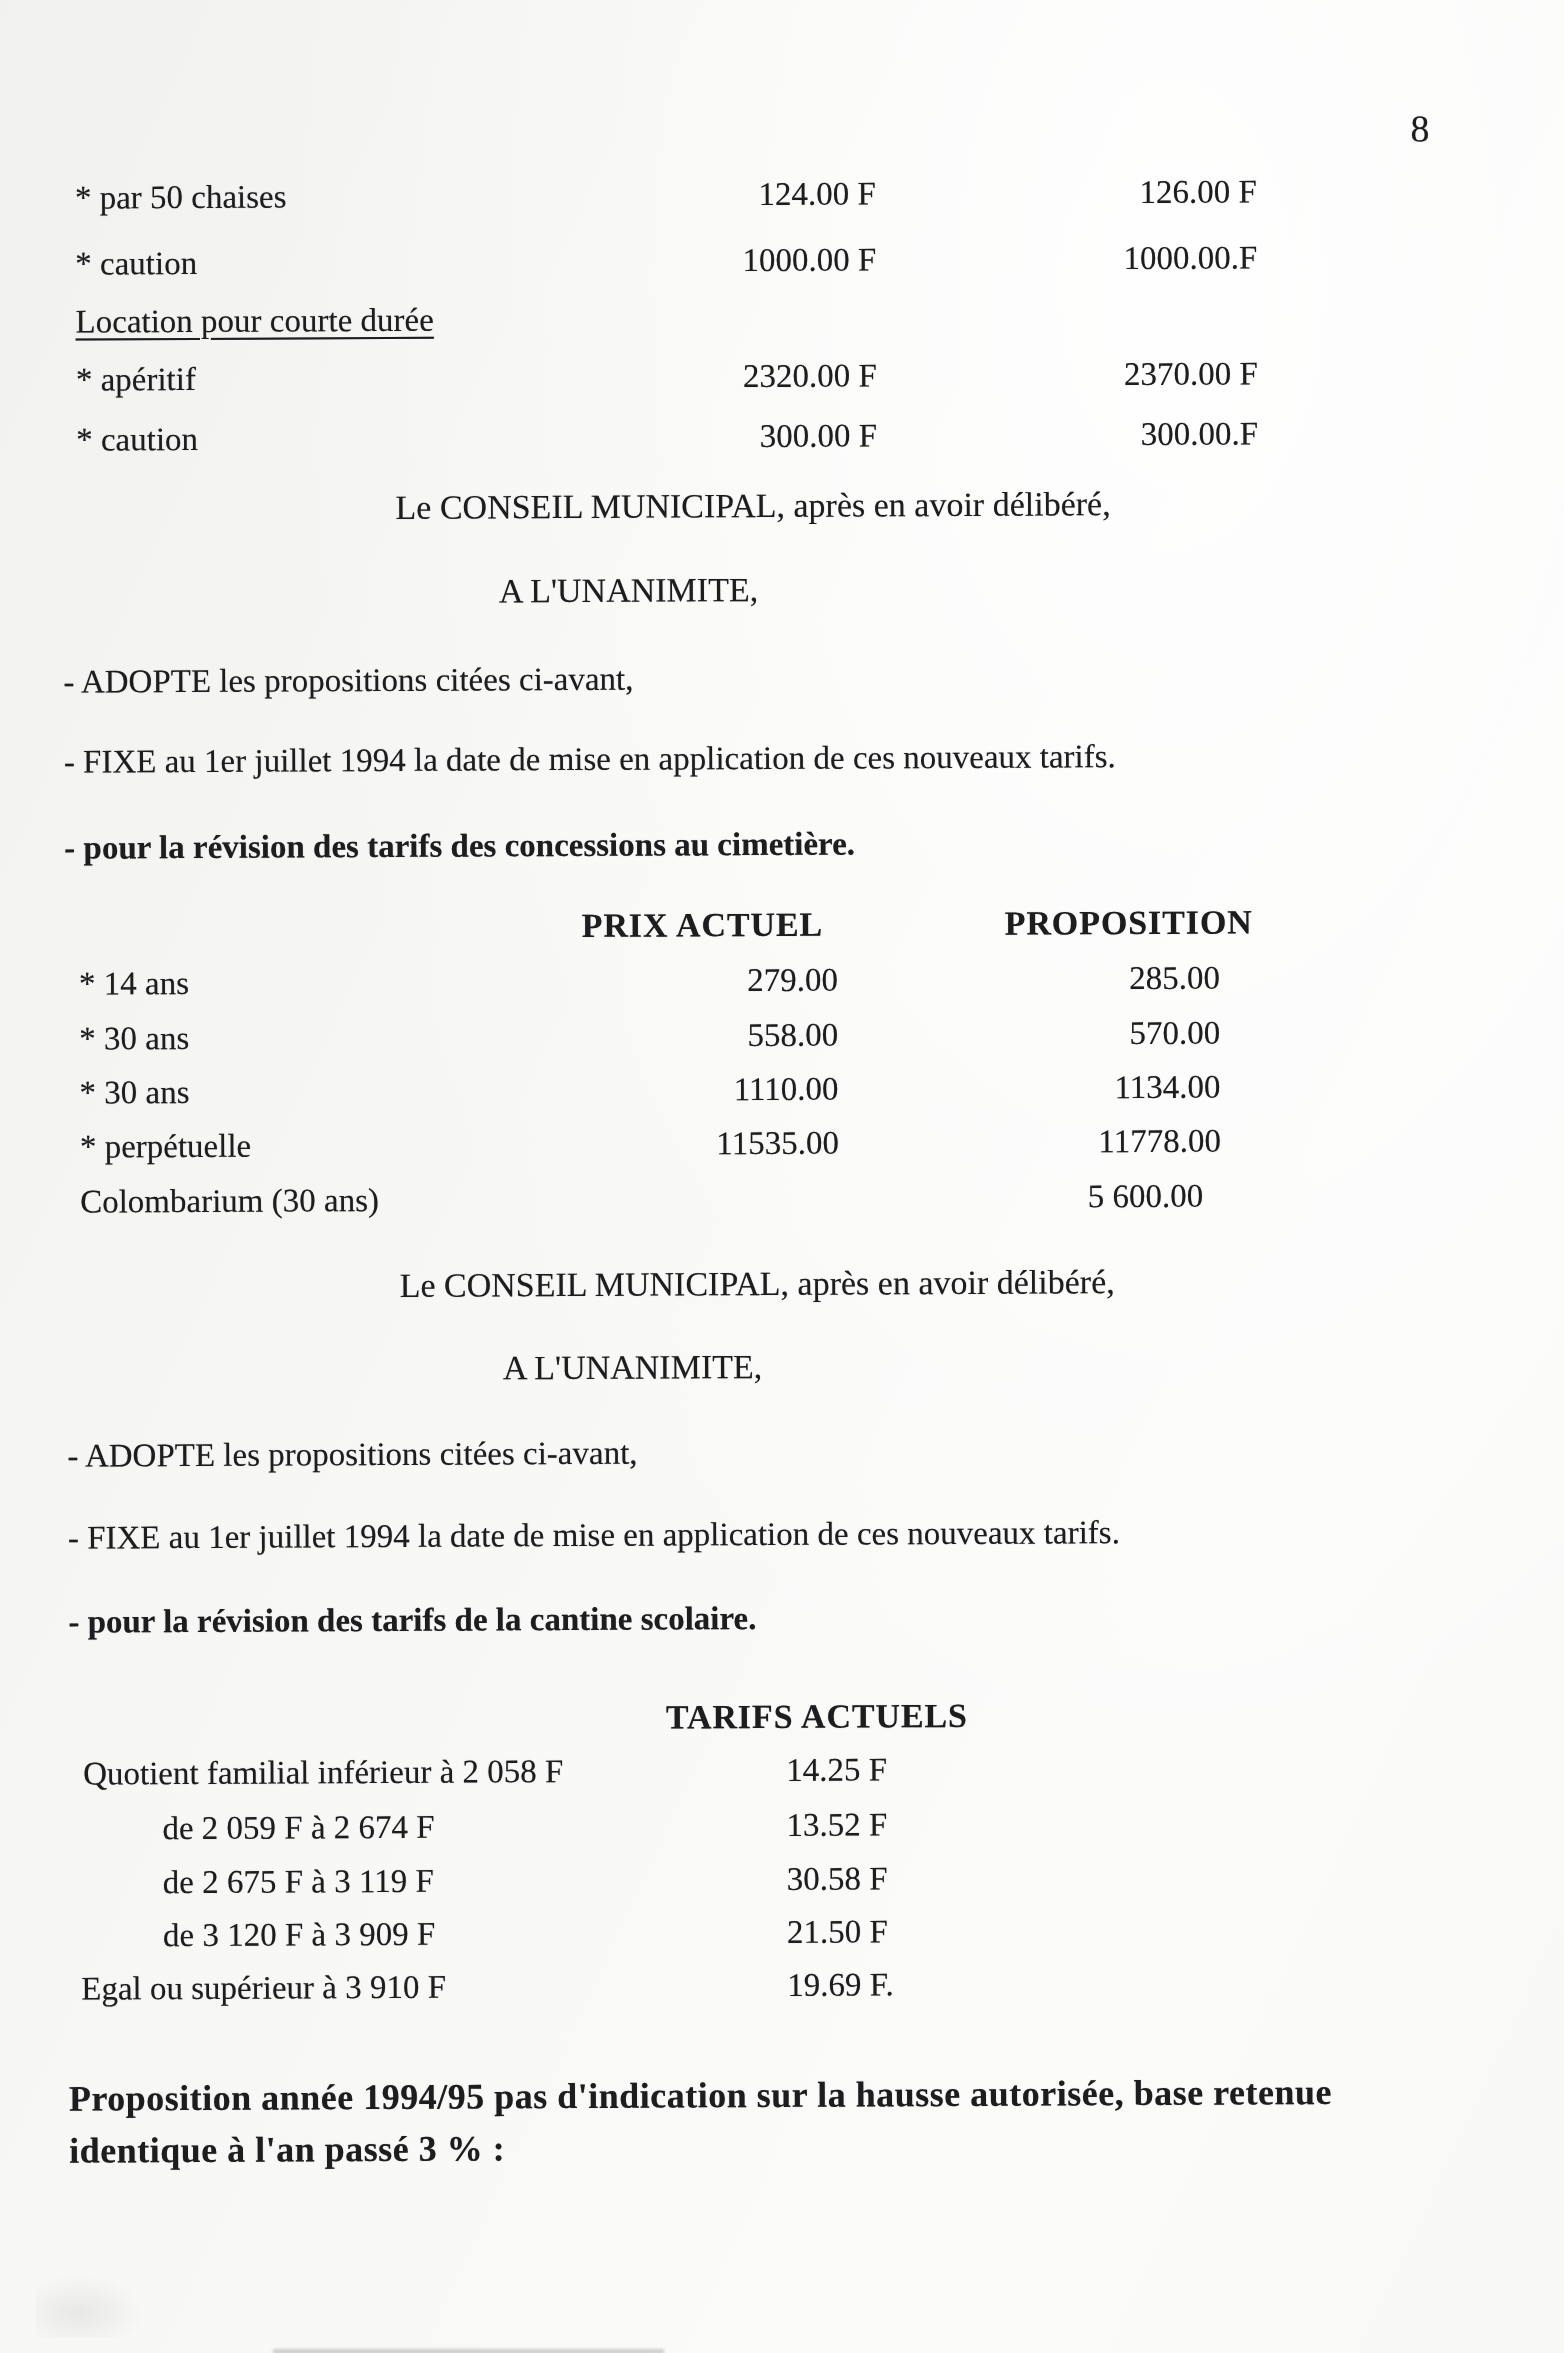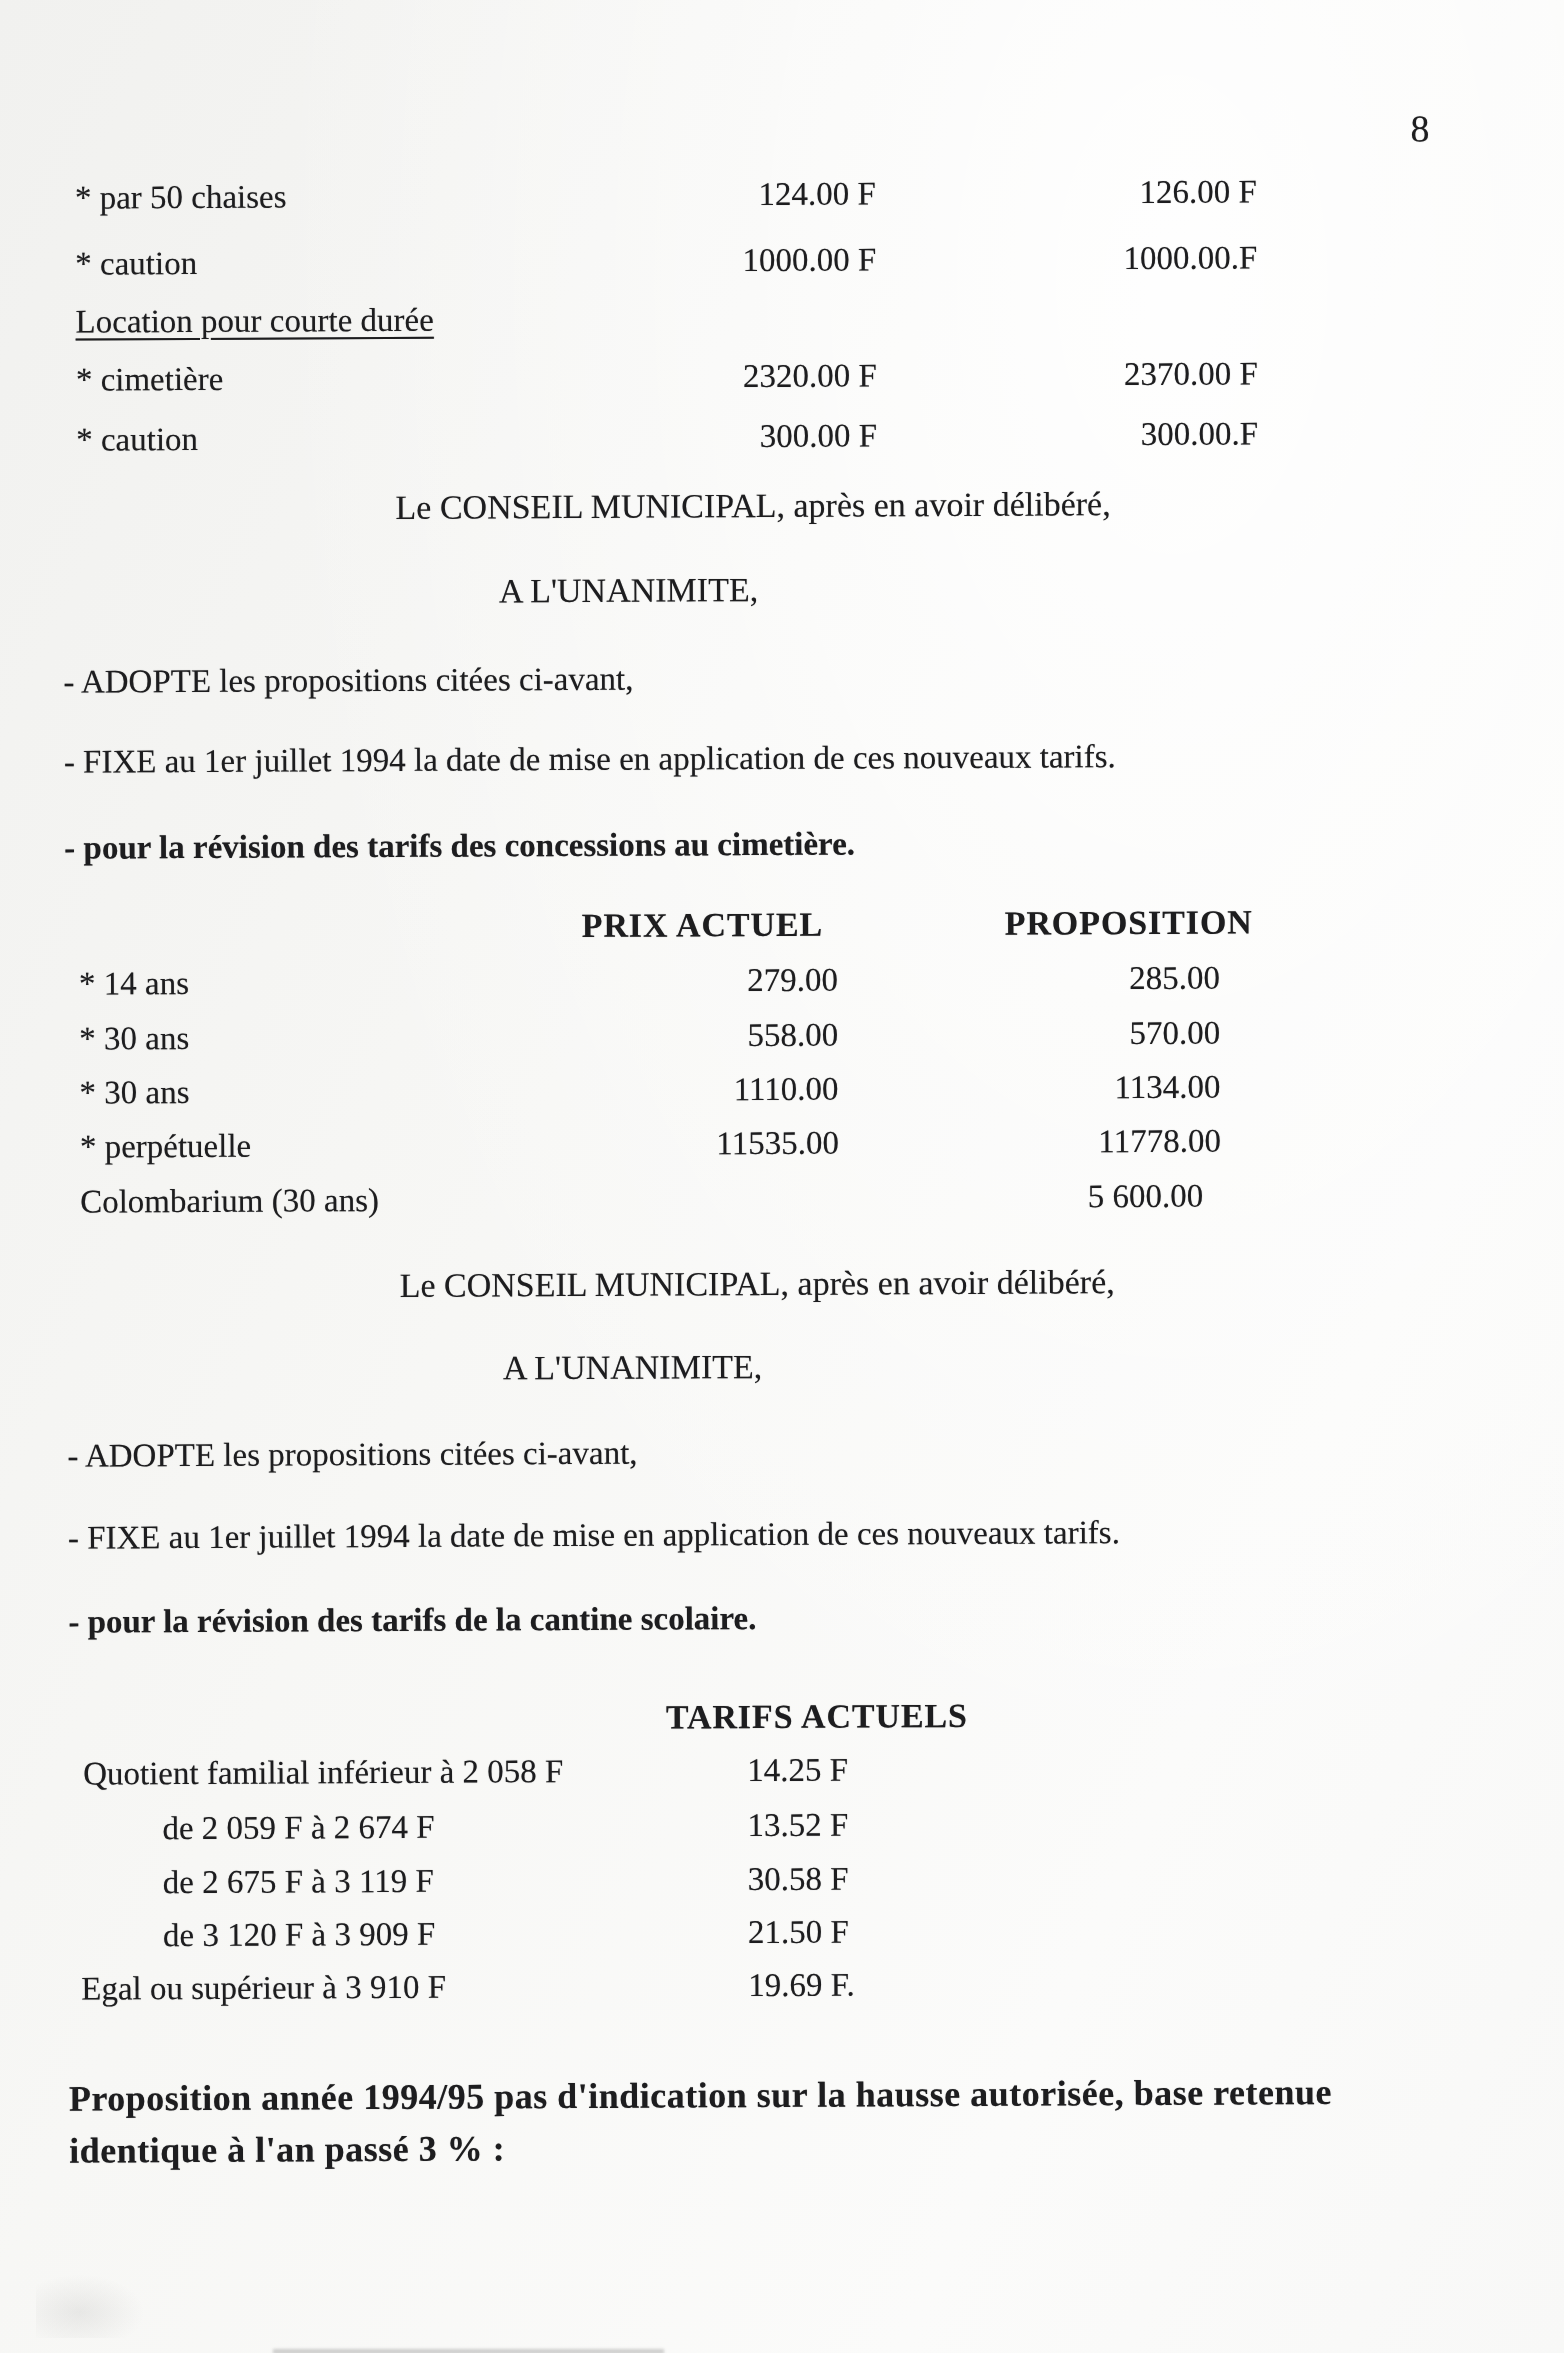--- a/index.html
+++ b/index.html
@@ -28,21 +28,21 @@
   .b{font-weight:700;}
   .u{text-decoration:underline;text-underline-offset:6.4px;text-decoration-thickness:1.8px;}
   .lbl{position:absolute;left:80px;}
   
   .colA{position:absolute;left:510px;width:371px;text-align:right;}
   .colB{position:absolute;left:910px;width:352px;text-align:right;}
   
   .colC{position:absolute;left:473px;width:366px;text-align:right;}
   .colD{position:absolute;left:901px;width:320px;text-align:right;}
   
-  .colV{position:absolute;left:744px;}
+  .colV{position:absolute;left:783px;}
   .hdr{font-size:34px;letter-spacing:0.9px;font-weight:700;}
   .heading{font-size:34px;}
   .footer-line{font-size:36px;font-weight:700;letter-spacing:0.5px;}
   .page-num{font-size:38px;}
   .indent1{left:159px;}
   .edge-smudge{
     position:absolute;bottom:0;left:273px;width:391px;height:4.6px;
     background:rgba(110,110,108,0.30);filter:blur(1.8px);
   }
   .corner-noise{
@@ -65,21 +65,21 @@
     </div>
     <div class="r" style="top:248px;left:0;right:0;">
       <span class="lbl">* caution</span>
       <span class="colA">1000.00 F</span>
       <span class="colB">1000.00.F</span>
     </div>
 
     <div class="r u" style="top:306px;left:80px;">Location pour courte durée</div>
 
     <div class="r" style="top:364px;left:0;right:0;">
-      <span class="lbl">* cimetière</span>
+      <span class="lbl">* apéritif</span>
       <span class="colA">2320.00 F</span>
       <span class="colB">2370.00 F</span>
     </div>
     <div class="r" style="top:424px;left:0;right:0;">
       <span class="lbl">* caution</span>
       <span class="colA">300.00 F</span>
       <span class="colB">300.00.F</span>
     </div>
 
     <div class="r heading" style="top:493px;left:399px;">Le CONSEIL MUNICIPAL, après en avoir délibéré,</div>

